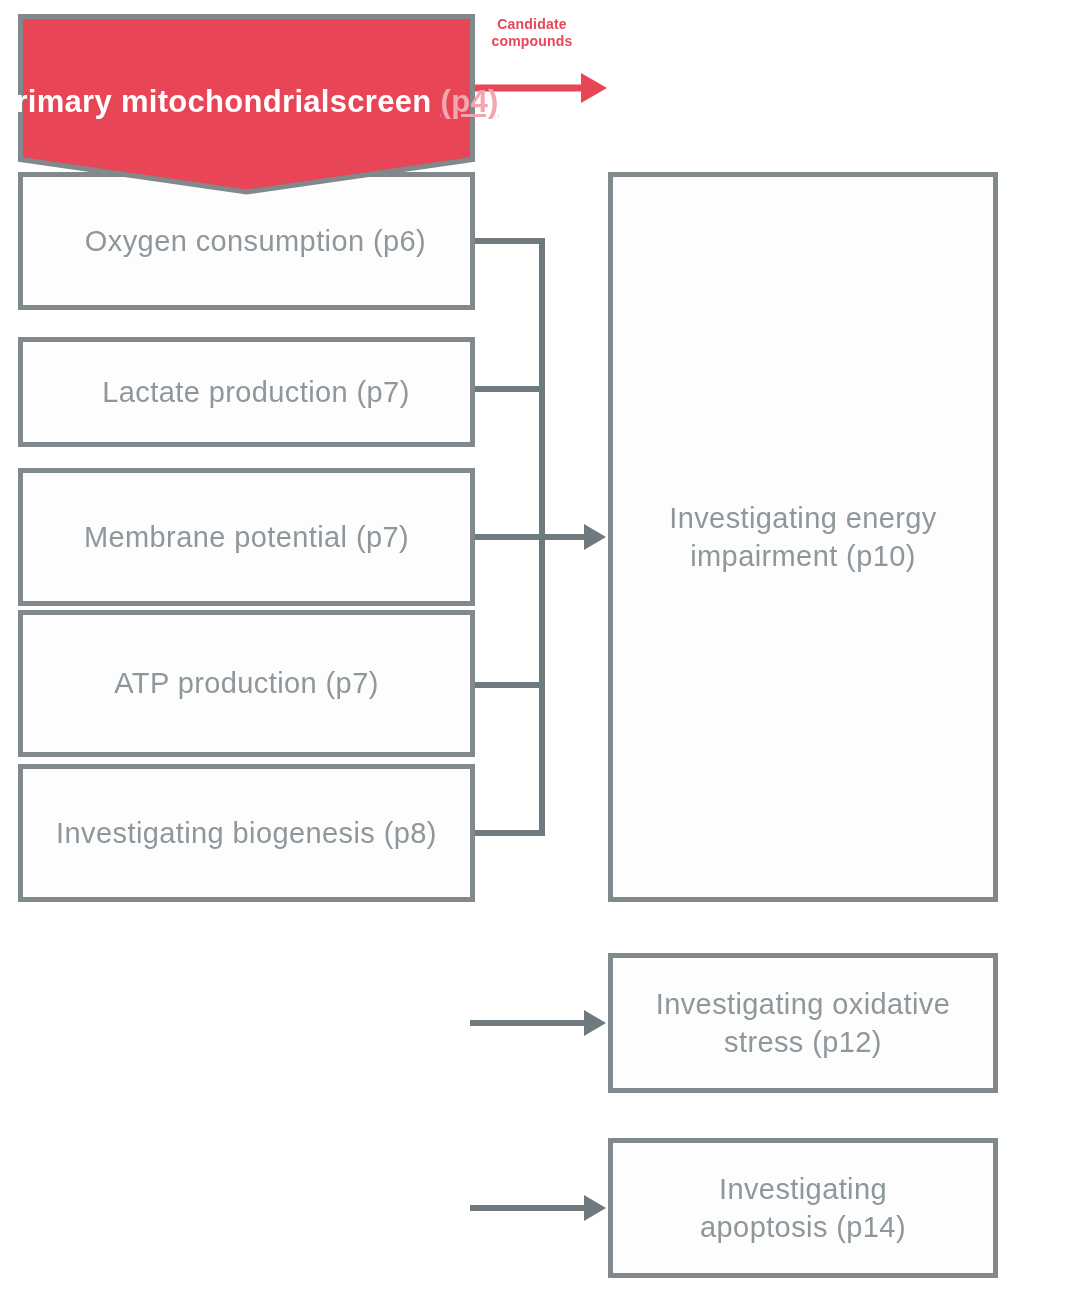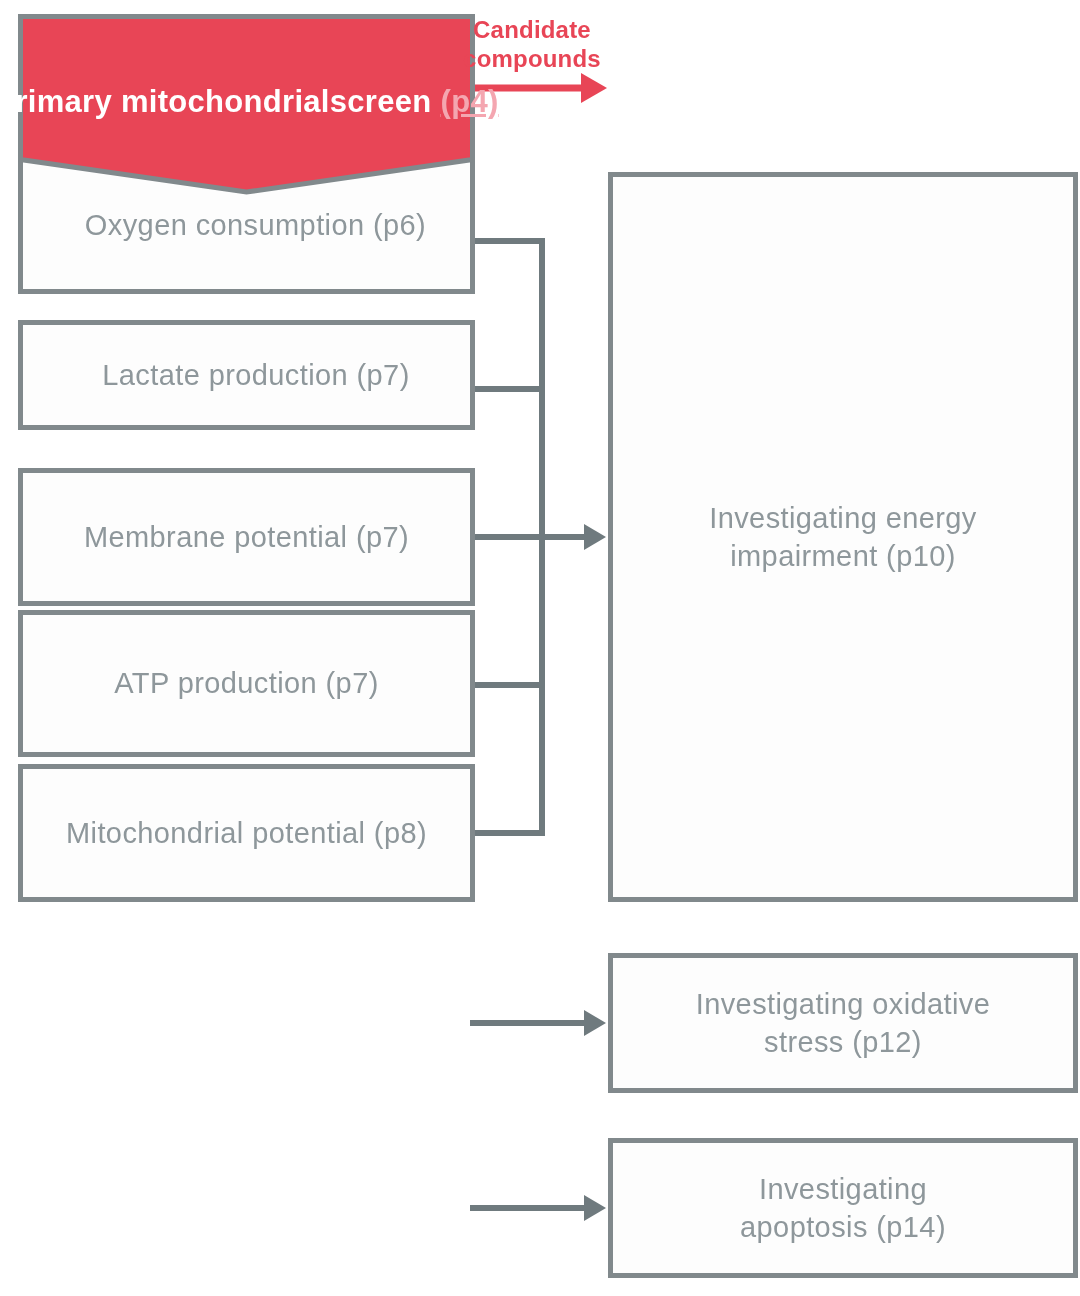--- a/index.html
+++ b/index.html
@@ -6,40 +6,40 @@
   body{font-family:"Liberation Sans",sans-serif;}
   .canvas{position:relative;width:1080px;height:1296px;background:#ffffff;overflow:hidden;}
 
   
   svg.connectors{position:absolute;left:0;top:0;z-index:1;}
 
   
   .box{position:absolute;box-sizing:border-box;background:#fdfdfd;border:5px solid #81898c;
        display:flex;align-items:center;justify-content:center;text-align:center;z-index:2;}
   .col-left{left:18px;width:457px;}
-  .col-right{left:608px;width:470px;}
+  .col-right{left:608px;width:390px;}
   .box-label{color:#8e979b;font-size:29px;line-height:1.32;white-space:pre-line;letter-spacing:0.4px;}
 
   
   .banner{position:absolute;top:14px;height:181px;z-index:3;}
   .banner svg{position:absolute;left:0;top:0;}
   .banner-text{position:absolute;left:0;right:0;top:0;height:176px;
        display:flex;flex-direction:row;align-items:center;justify-content:center;
        color:#ffffff;font-size:31px;font-weight:bold;line-height:1.32;letter-spacing:0.3px;}
   .banner-line{white-space:nowrap;}
   .page-ref{color:#f4a6b0;margin-left:9px;text-decoration:underline;}
 
   
   .candidate-label{position:absolute;left:448px;top:16px;width:168px;z-index:4;
-       text-align:center;color:#e84556;font-size:24px;font-weight:bold;line-height:1.2;
+       text-align:center;color:#e84556;font-size:14px;font-weight:bold;line-height:1.2;
        white-space:pre-line;letter-spacing:0.2px;}
 
   
-  .r1{top:156px;height:138px;padding-left:18px;}
-  .r2{top:320px;height:110px;padding-left:19px;}
+  .r1{top:172px;height:138px;padding-left:18px;}
+  .r2{top:337px;height:110px;padding-left:19px;}
   .r3{top:468px;height:138px;}
   .r4{top:600px;height:147px;margin-top:10px;}
   .r5{top:764px;height:138px;}
   .big{top:172px;height:730px;}
   .r6{top:953px;height:140px;}
   .r7{top:1138px;height:140px;}
 </style>
 </head>
 <body>
 
@@ -93,21 +93,21 @@
   <div class="box col-left r2">
     <span class="box-label">Lactate production (p7)</span>
   </div>
   <div class="box col-left r3">
     <span class="box-label">Membrane potential (p7)</span>
   </div>
   <div class="box col-left r4">
     <span class="box-label">ATP production (p7)</span>
   </div>
   <div class="box col-left r5">
-    <span class="box-label">Mitochondrial potential (p8)</span>
+    <span class="box-label">Investigating biogenesis (p8)</span>
   </div>
 
   <div class="box col-right big">
     <span class="box-label">Investigating energy
 impairment (p10)</span>
   </div>
 
   <div class="box col-right r6">
     <span class="box-label">Investigating oxidative
 stress (p12)</span>

